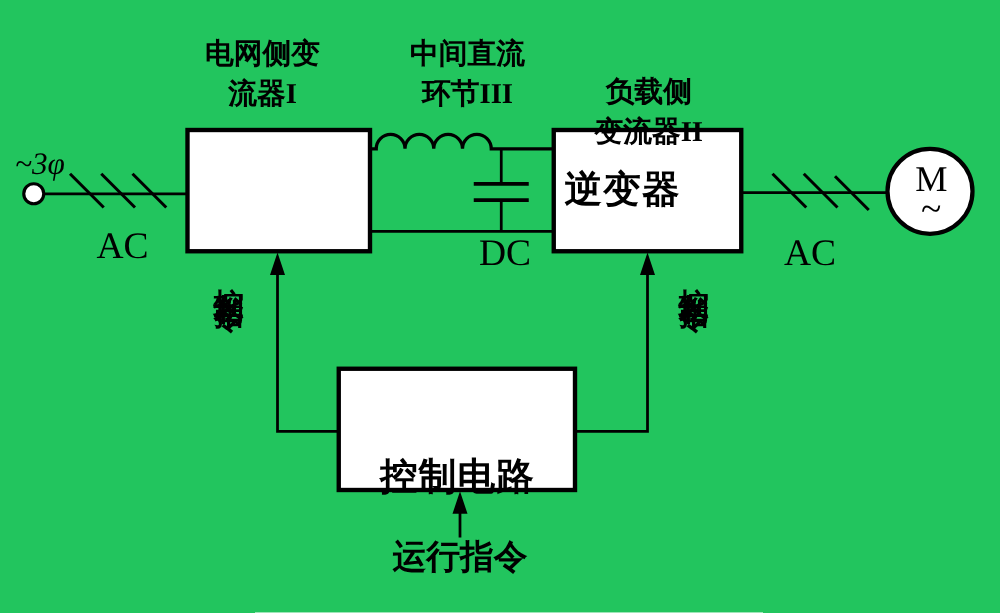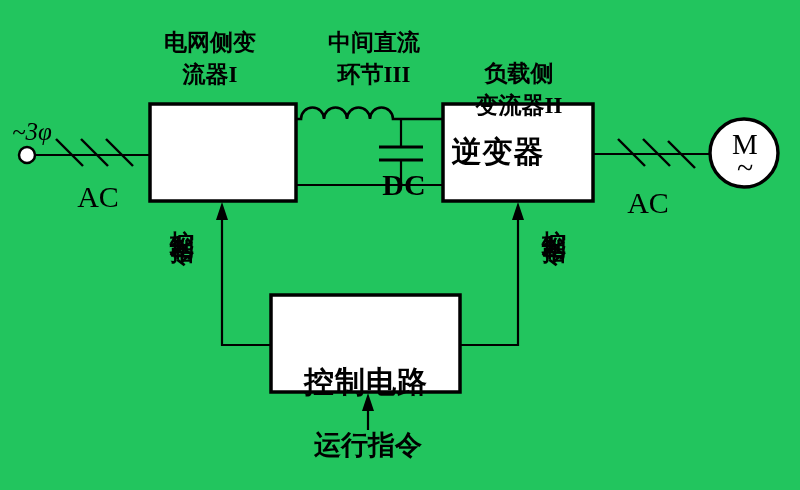--- a/index.html
+++ b/index.html
@@ -105,21 +105,21 @@
     <div>环节III</div>
   </div>
   <div class="heading" style="left:519px; top:27px;margin-top:31px;">
     <div>负载侧</div>
     <div>变流器II</div>
   </div>
 
   <div class="txt phaselabel" style="left:32px; top:108px;margin-top:24px;">~3φ</div>
   <div class="txt seriflabel" style="left:98px; top:197px;">AC</div>
 
-  <div class="txt seriflabel" style="left:404px; top:185px;font-weight:bold;">DC</div>
+  <div class="txt seriflabel" style="left:404px; top:203px;">DC</div>
   <div class="txt blocklabel" style="left:498px; top:152px;">逆变器</div>
   <div class="txt seriflabel" style="left:648px; top:203px;">AC</div>
 
   <div class="txt motor-m" style="left:745px; top:144px;">M</div>
   <div class="txt motor-wave" style="left:745px; top:168px;">~</div>
 
   <div class="vtext" style="left:182px; top:211px;">控制指令</div>
   <div class="vtext" style="left:554px; top:211px;">控制指令</div>
   <div class="txt blocklabel" style="left:366px; top:346px;margin-top:36px;">控制电路</div>
   <div class="txt runlabel" style="left:368px; top:445px;">运行指令</div>

